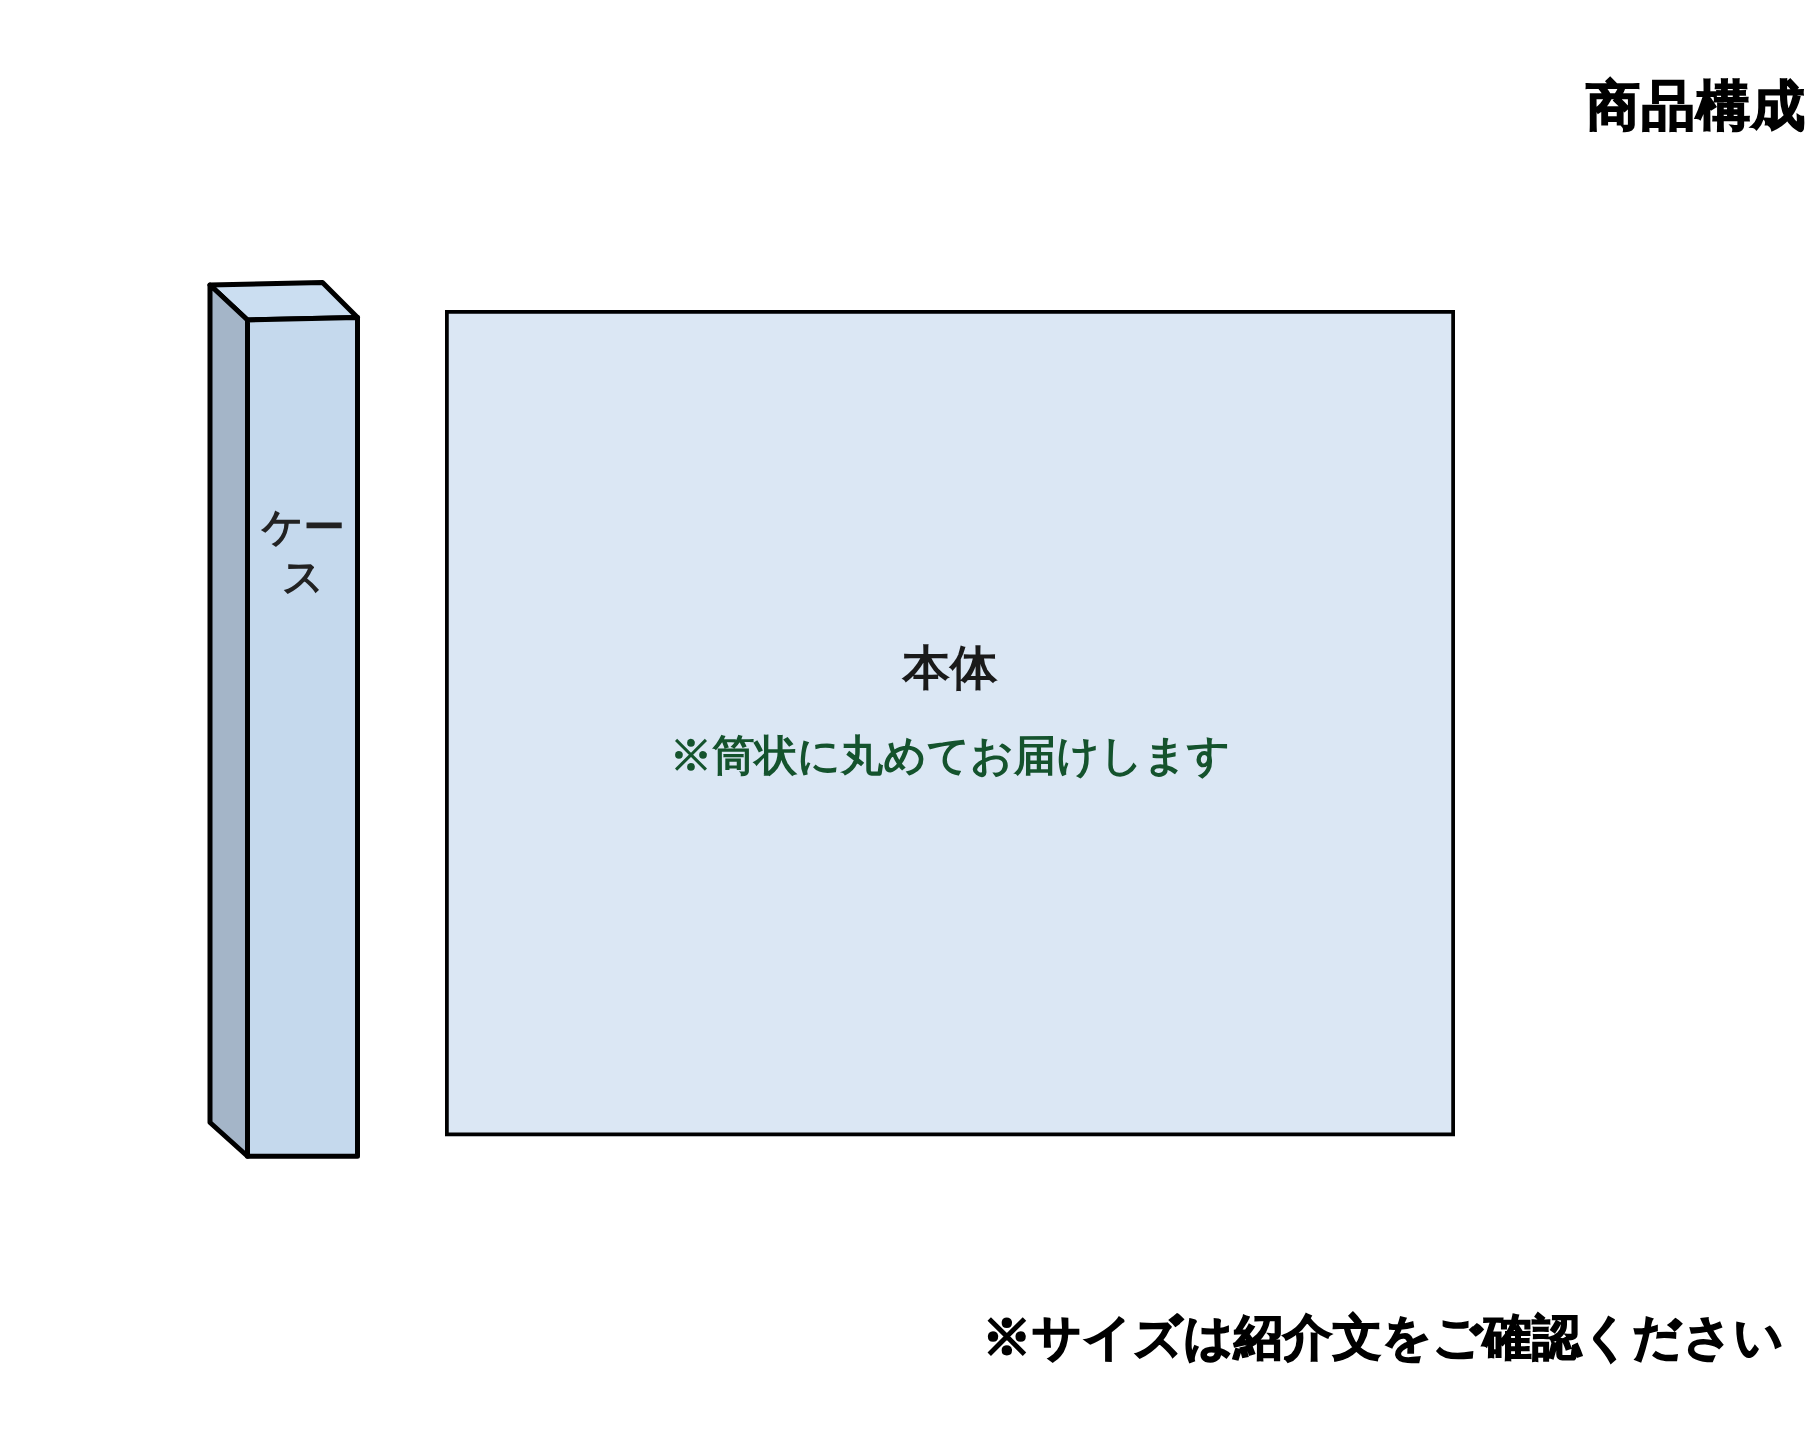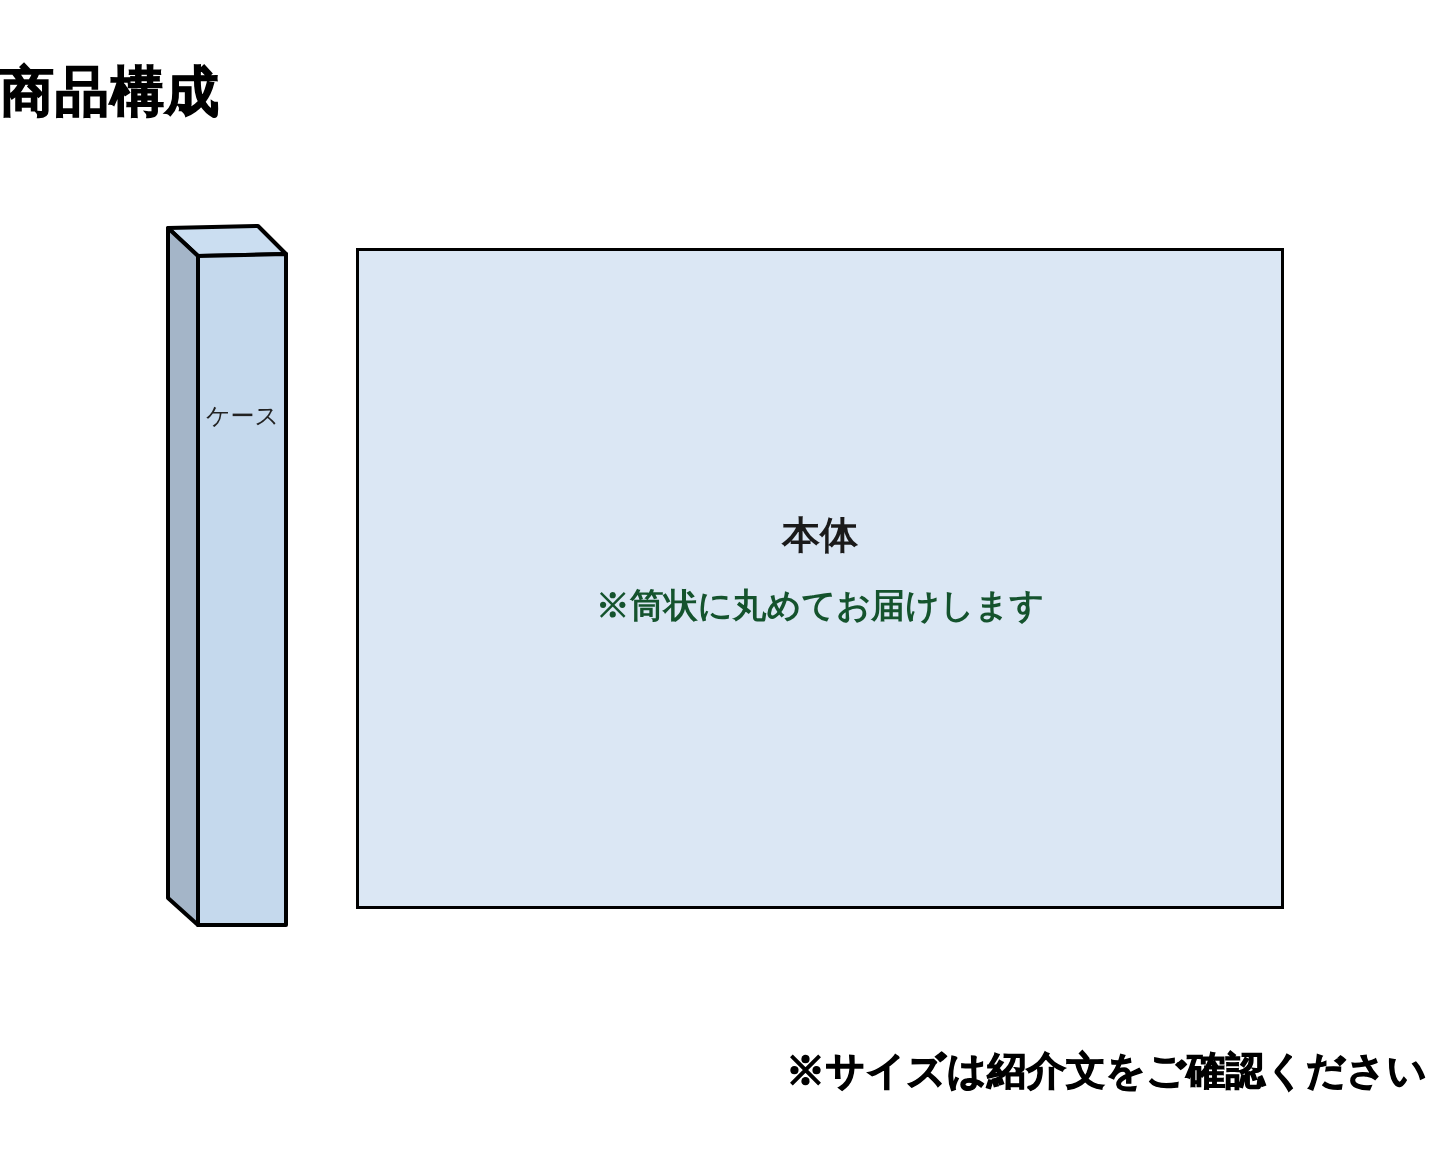--- a/index.html
+++ b/index.html
@@ -13,51 +13,51 @@
     height: 1156px;
     overflow: hidden;
     font-family: "Liberation Sans", sans-serif;
     background: #ffffff;
   }
   .page-title {
     position: absolute;
     top: 64px;
     left: 0;
     width: 100%;
-    text-align: left;
-    font-size: 54px;
+    text-align: right;
+    font-size: 43px;
     line-height: 1;
     font-weight: 900;
     color: #000000;
     -webkit-text-stroke: 1.3px #000000;
     letter-spacing: 1px;
   }
   .case-svg {
     position: absolute;
     left: 0;
     top: 0;
     width: 1445px;
     height: 1156px;
   }
   .case-label {
     position: absolute;
     left: 199px;
     top: 402px;
     width: 87px;
     text-align: center;
-    font-size: 24px;
+    font-size: 33px;
     line-height: 1.2;
-    font-weight: 400;
+    font-weight: 700;
     color: #222222;
   }
   .body-panel {
     position: absolute;
     left: 356px;
     top: 248px;
-    width: 928px;
+    width: 808px;
     height: 661px;
     box-sizing: border-box;
     border: 3px solid #000000;
     background: #dbe7f4;
     display: flex;
     flex-direction: column;
     align-items: center;
     justify-content: center;
     gap: 26px;
     padding-bottom: 18px;

